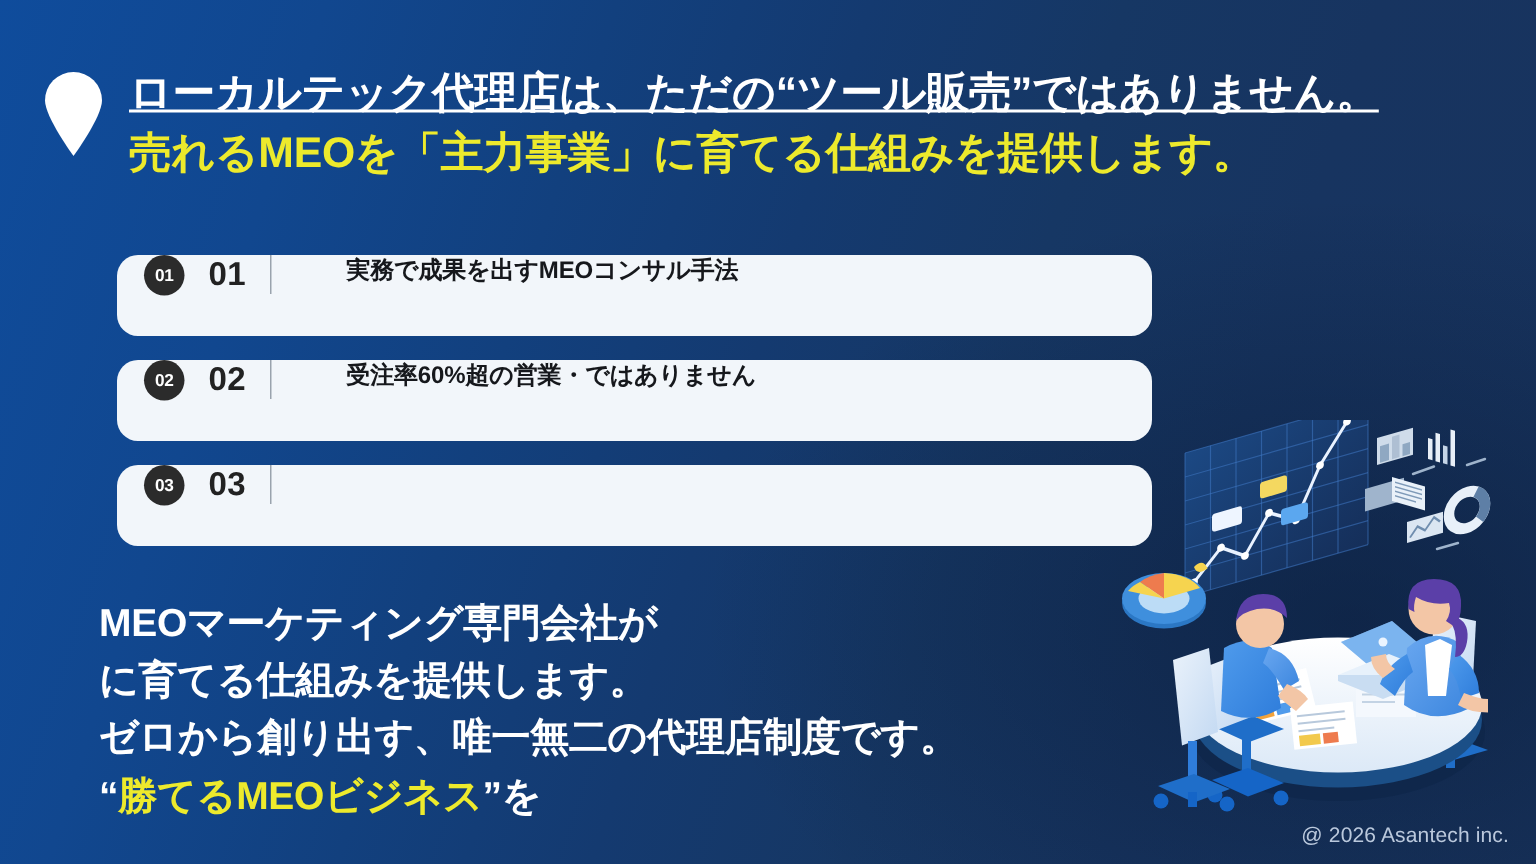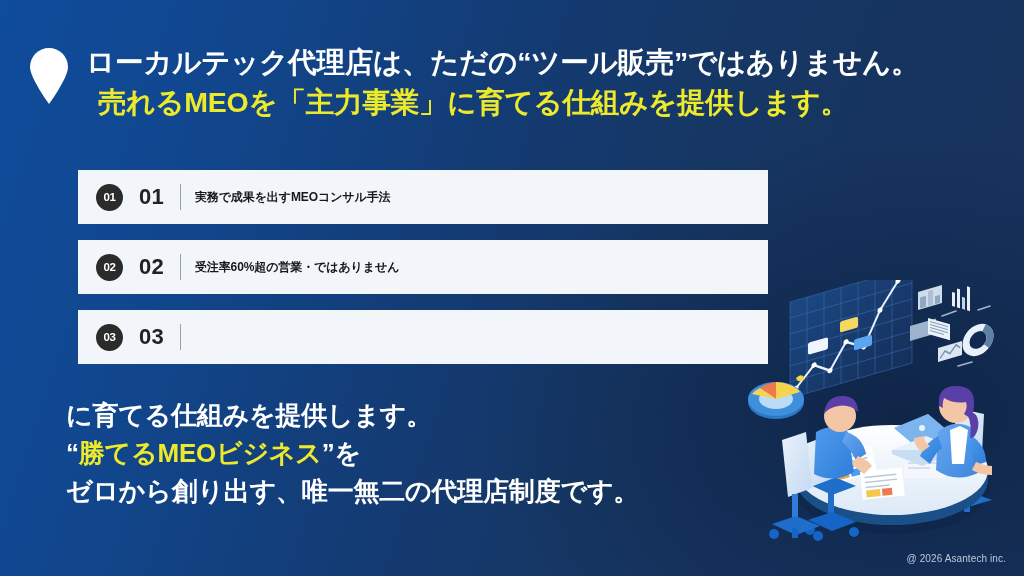--- a/index.html
+++ b/index.html
@@ -52,40 +52,40 @@
     flex-direction: column;
     gap: 2px;
   }
   .headline-line {
     font-size: 28.5px;
     font-weight: 700;
     letter-spacing: -0.2px;
     line-height: 1.32;
     white-space: nowrap;
   }
-  .headline-line.l1 { color: #ffffff; }
-  .headline-line.l2 { color: #edea2c; margin-left: 12px; }
+  .headline-line.l1 { color: #ffffff; text-decoration: underline; }
+  .headline-line.l2 { color: #edea2c; }
 
   
   .cards {
     position: absolute;
     left: 78px;
     top: 170px;
     width: 690px;
     display: flex;
     flex-direction: column;
     gap: 16px;
   }
   .card {
     height: 54px;
     background: #f2f6fa;
     display: flex;
-    align-items: center;
     padding: 0 18px;
     box-sizing: border-box;
+    border-radius: 14px;
   }
   .badge {
     width: 27px;
     height: 27px;
     border-radius: 50%;
     background: #2b2b2b;
     color: #ffffff;
     font-size: 11.5px;
     font-weight: 700;
     display: flex;
@@ -103,24 +103,25 @@
   }
   .card-sep {
     width: 1px;
     height: 26px;
     background: #9aa3ad;
     margin: 0 14px 0 16px;
     flex: 0 0 auto;
   }
   .card-text {
     color: #16181c;
-    font-size: 12px;
+    font-size: 16px;
     font-weight: 700;
     letter-spacing: -0.1px;
     white-space: nowrap;
+    margin-left: 36px;
   }
 
   
   .lede {
     position: absolute;
     left: 66px;
     top: 396px;
     display: flex;
     flex-direction: column;
   }
@@ -133,21 +134,21 @@
     white-space: nowrap;
   }
   .em-yellow { color: #edea2c; }
 
   
   .footer-credit {
     position: absolute;
     right: 18px;
     bottom: 12px;
     color: #c9d6e8;
-    font-size: 10px;
+    font-size: 14px;
     letter-spacing: 0.1px;
     opacity: 0.92;
   }
 
   
   .illustration {
     position: absolute;
     right: -4px;
     bottom: 12px;
     width: 286px;
@@ -394,20 +395,21 @@
 
     <div class="card">
       <div class="badge">03</div>
       <div class="card-num">03</div>
       <div class="card-sep"></div>
     </div>
 
   </div>
 
   <div class="lede">
+    <div class="lede-line">MEOマーケティング専門会社が</div>
     <div class="lede-line">に育てる仕組みを提供します。</div>
+    <div class="lede-line">ゼロから創り出す、唯一無二の代理店制度です。</div>
     <div class="lede-line"><span>“</span><span class="em-yellow">勝てるMEOビジネス</span><span>”</span><span>を</span></div>
-    <div class="lede-line">ゼロから創り出す、唯一無二の代理店制度です。</div>
   </div>
 
   <div class="footer-credit">@ 2026 Asantech inc.</div>
 
 </div>
 
 </body></html>

